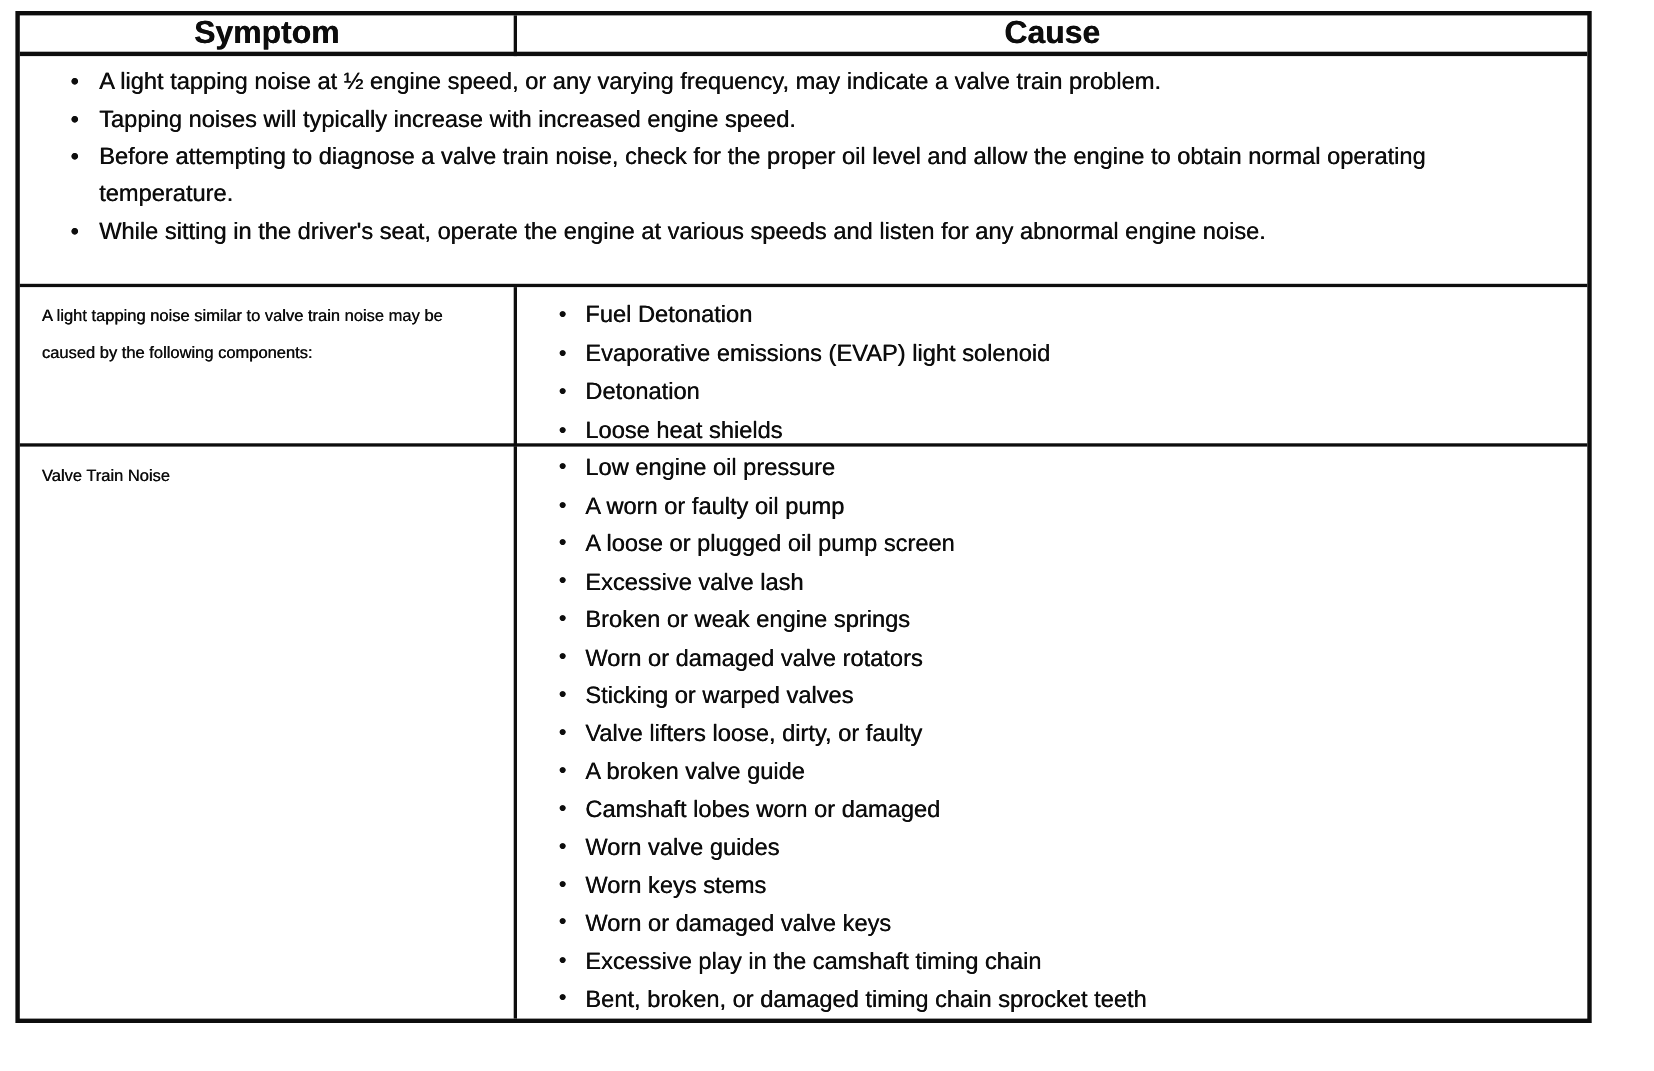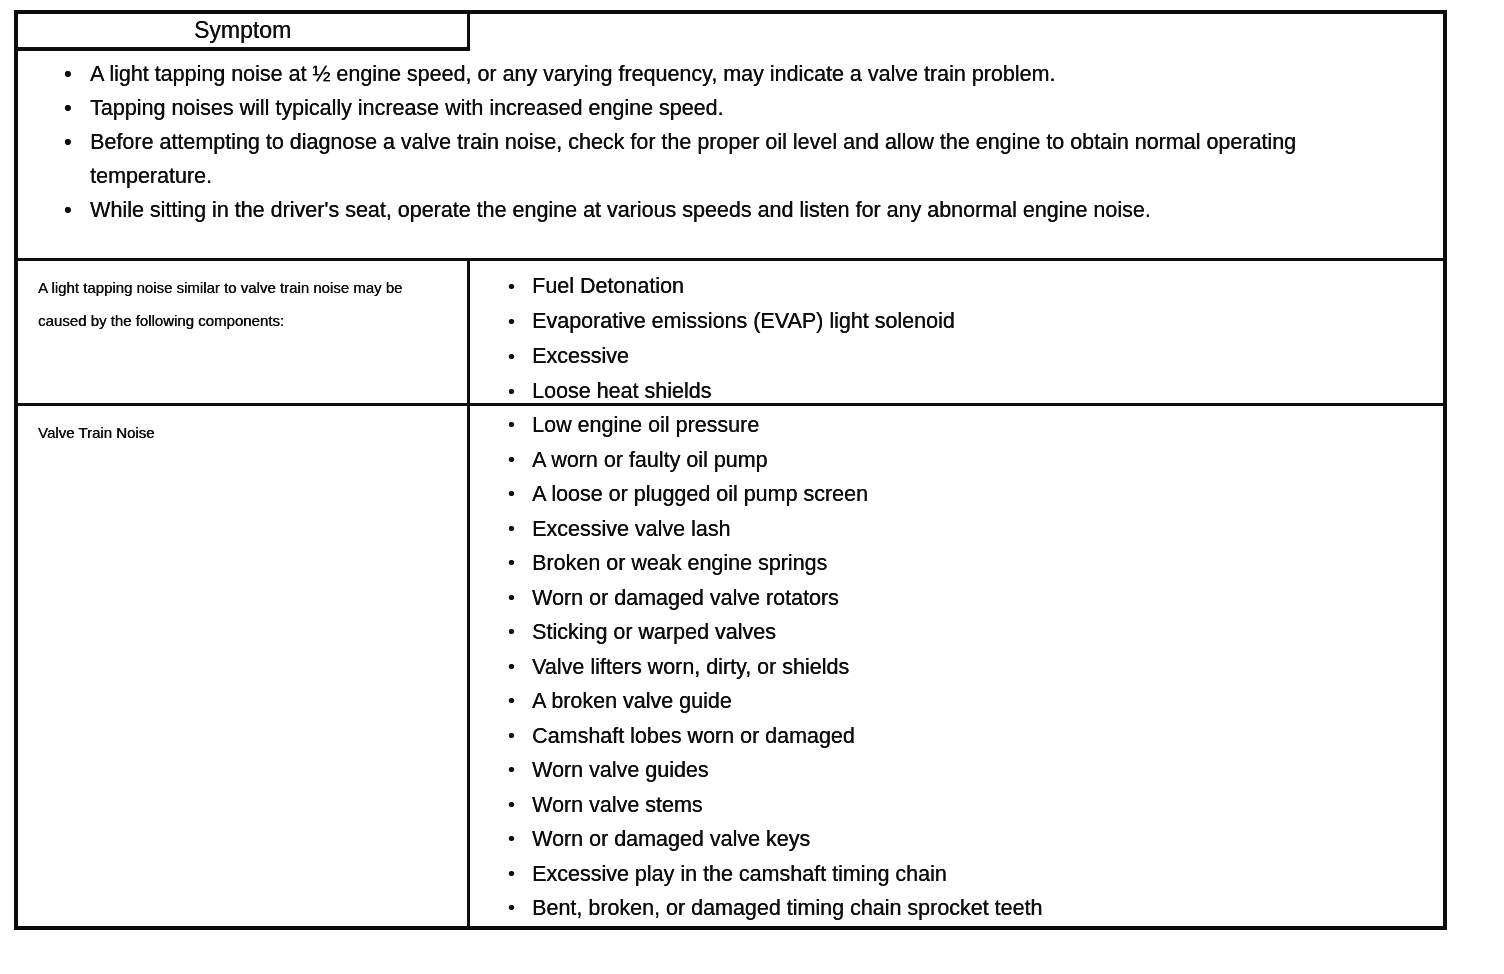--- a/index.html
+++ b/index.html
@@ -25,21 +25,21 @@
     border:4px solid var(--ink);
     background:var(--paper);
     display:grid;
     grid-template-columns:452px 1fr;
     grid-template-rows:37px 210px 145px 1fr;
     text-shadow:0.35px 0 0 currentColor; 
   }
   
   .h-cell{
     display:flex; align-items:center; justify-content:center;
-    font-weight:normal; font-size:23px;
+    font-weight:bold; font-size:29px;
     border-bottom:4px solid var(--ink);
   }
   .h-cell.col-symptom{ border-right:3px solid var(--ink); }
   
   .intro-cell{
     grid-column:1 / 3;
     border-bottom:3px solid var(--ink);
     padding:6px 24px 0 46px;
     font-size:21.5px;
   }
@@ -65,20 +65,23 @@
 </style>
 </head>
 <body>
 
 <div class="page">
   <div class="doc-table">
 
     <div class="h-cell col-symptom">
       <span>Symptom</span>
     </div>
+    <div class="h-cell">
+      <span>Cause</span>
+    </div>
 
     <div class="intro-cell">
 
         <div class="intro-line">
           <span class="marker">•</span>
           <span class="txt">A light tapping noise at ½ engine speed, or any varying frequency, may indicate a valve train problem.</span>
         </div>
 
         <div class="intro-line">
           <span class="marker">•</span>
@@ -108,21 +111,21 @@
           <span class="txt">Fuel Detonation</span>
         </div>
 
         <div class="cause-item">
           <span class="marker">•</span>
           <span class="txt">Evaporative emissions (EVAP) light solenoid</span>
         </div>
 
         <div class="cause-item">
           <span class="marker">•</span>
-          <span class="txt">Excessive</span>
+          <span class="txt">Detonation</span>
         </div>
 
         <div class="cause-item">
           <span class="marker">•</span>
           <span class="txt">Loose heat shields</span>
         </div>
 
     </div>
 
     <div class="sym-cell">
@@ -160,41 +163,41 @@
           <span class="txt">Worn or damaged valve rotators</span>
         </div>
 
         <div class="cause-item">
           <span class="marker">•</span>
           <span class="txt">Sticking or warped valves</span>
         </div>
 
         <div class="cause-item">
           <span class="marker">•</span>
-          <span class="txt">Valve lifters worn, dirty, or shields</span>
+          <span class="txt">Valve lifters loose, dirty, or faulty</span>
         </div>
 
         <div class="cause-item">
           <span class="marker">•</span>
           <span class="txt">A broken valve guide</span>
         </div>
 
         <div class="cause-item">
           <span class="marker">•</span>
           <span class="txt">Camshaft lobes worn or damaged</span>
         </div>
 
         <div class="cause-item">
           <span class="marker">•</span>
           <span class="txt">Worn valve guides</span>
         </div>
 
         <div class="cause-item">
           <span class="marker">•</span>
-          <span class="txt">Worn valve stems</span>
+          <span class="txt">Worn keys stems</span>
         </div>
 
         <div class="cause-item">
           <span class="marker">•</span>
           <span class="txt">Worn or damaged valve keys</span>
         </div>
 
         <div class="cause-item">
           <span class="marker">•</span>
           <span class="txt">Excessive play in the camshaft timing chain</span>

